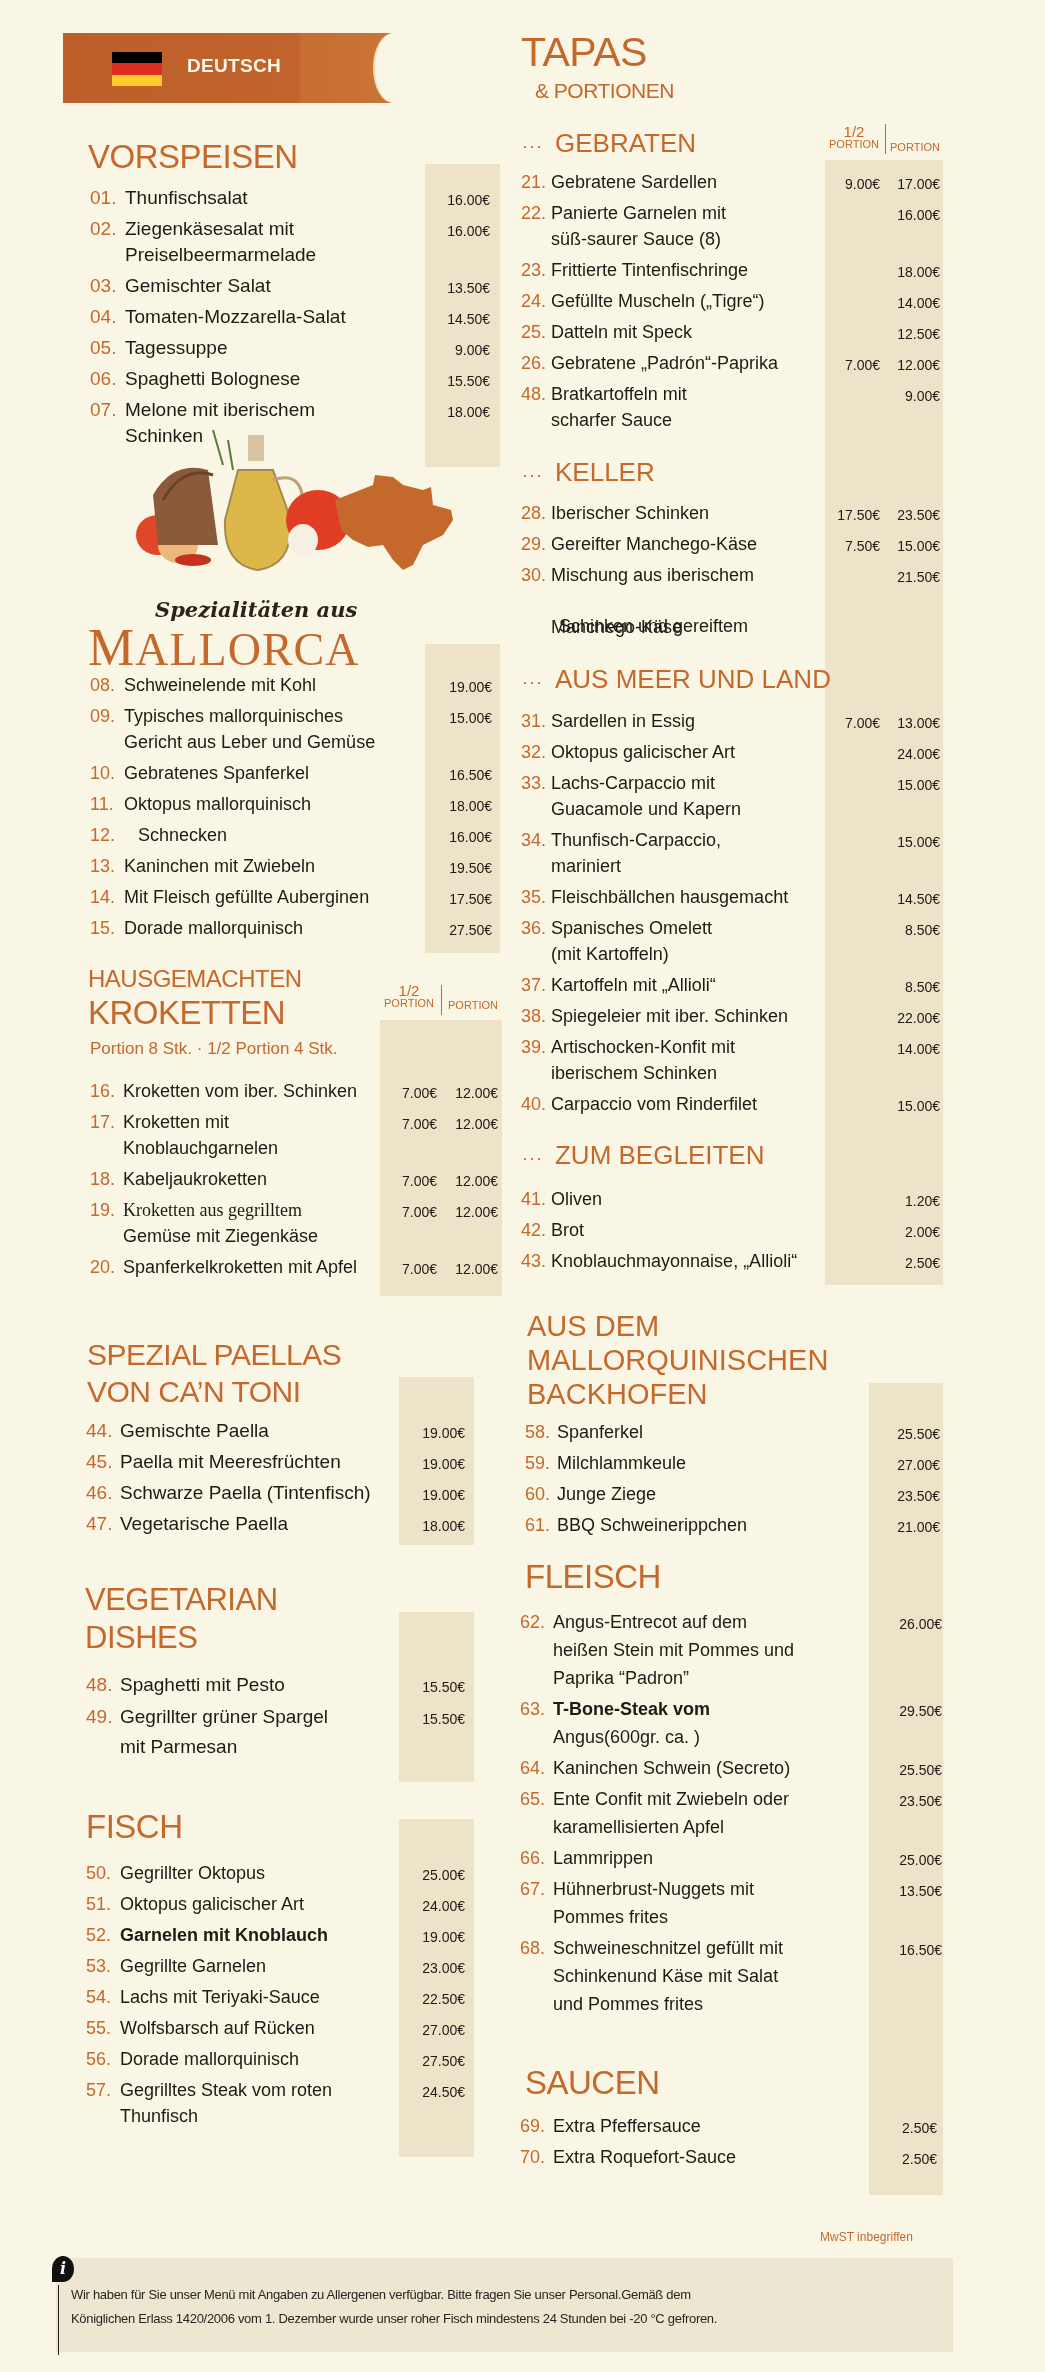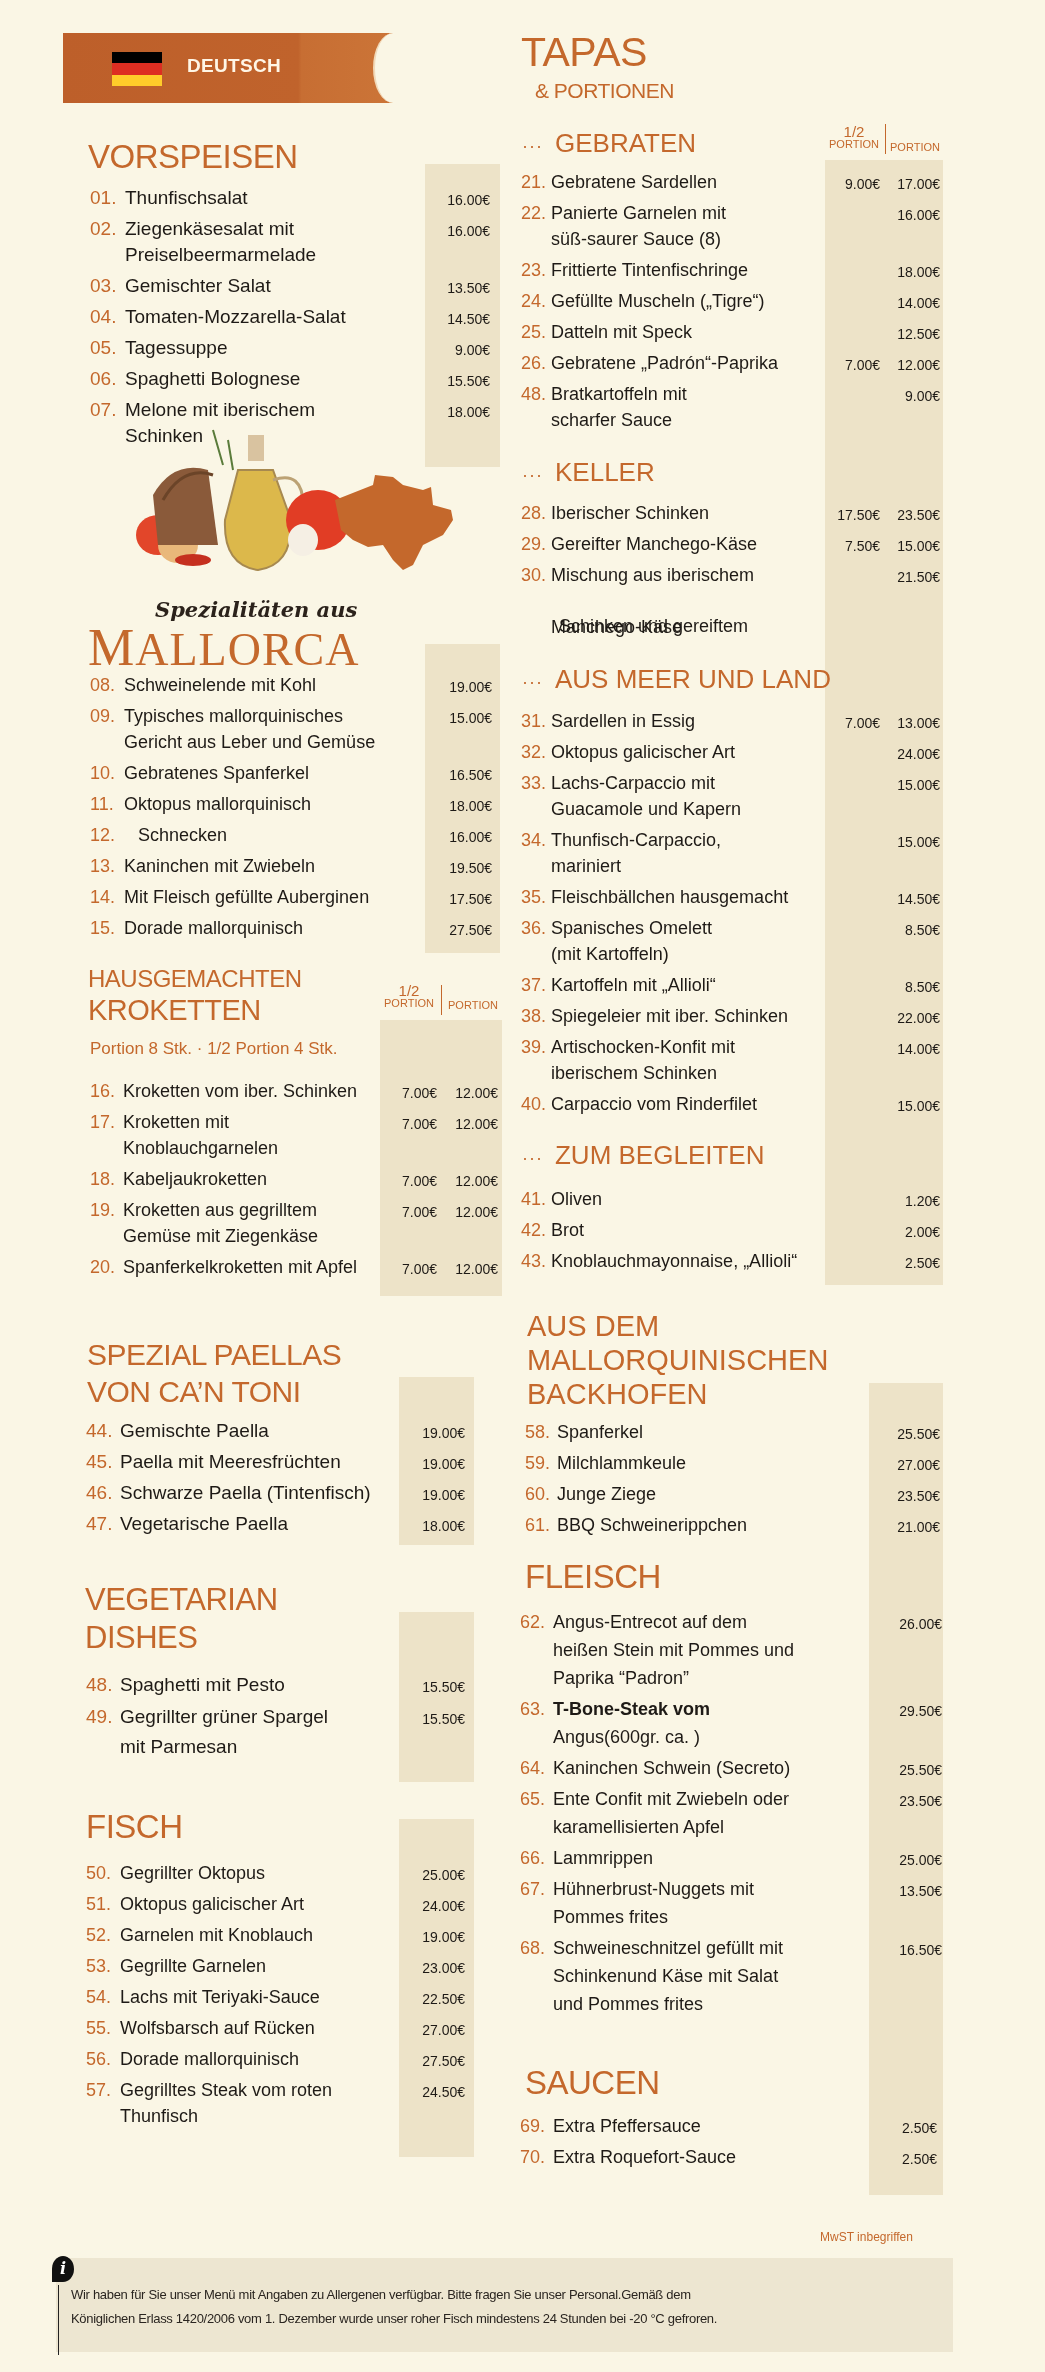--- a/index.html
+++ b/index.html
@@ -158,21 +158,21 @@
     </div>
     <span class="price" style="left: 412px; width: 80px; top: 891px;">17.50€</span>
     <div class="row" style="left: 90px; top: 915px; font-size: 18px; line-height: 26px;">
       <span class="num">15.</span>
       <span class="name" style="left: 34px; top: 0px;">Dorade mallorquinisch</span>
     </div>
     <span class="price" style="left: 412px; width: 80px; top: 922px;">27.50€</span>
   </div>
 
 <h2 class="sec-title" style="left:88px;top:967px;font-size:24px;">HAUSGEMACHTEN</h2>
-<h2 class="sec-title" style="left:88px;top:996px;font-size:29px;">KROKETTEN</h2>
+<h2 class="sec-title" style="left:88px;top:996px;font-size:33px;">KROKETTEN</h2>
 <div class="sub-title" style="left:90px;top:1040px;font-size:17px;">Portion 8 Stk. · 1/2 Portion 4 Stk.</div>
 <div class="colhead" style="left:380px;top:983px;width:58px;">
   <span class="half">1/2</span><span>PORTION</span>
 </div>
 <div class="colsep" style="left:441px;top:985px;height:30px;"></div>
 <div class="colhead" style="left:444px;top:1000px;width:58px;"><span>PORTION</span></div>
 <div id="kroketten-list">
     <div class="row" style="left: 90px; top: 1078px; font-size: 18px; line-height: 26px;">
       <span class="num">16.</span>
       <span class="name" style="left: 33px; top: 0px;">Kroketten vom iber. Schinken</span>
@@ -187,21 +187,21 @@
     <span class="price" style="left: 418px; width: 80px; top: 1116px;">12.00€</span>
     <span class="price" style="left: 357px; width: 80px; top: 1116px;">7.00€</span>
     <div class="row" style="left: 90px; top: 1166px; font-size: 18px; line-height: 26px;">
       <span class="num">18.</span>
       <span class="name" style="left: 33px; top: 0px;">Kabeljaukroketten</span>
     </div>
     <span class="price" style="left: 418px; width: 80px; top: 1173px;">12.00€</span>
     <span class="price" style="left: 357px; width: 80px; top: 1173px;">7.00€</span>
     <div class="row" style="left: 90px; top: 1197px; font-size: 18px; line-height: 26px;">
       <span class="num">19.</span>
-      <span class="name" style="left: 33px; top: 0px;">Kroketten aus gegrilltem</span>
+      <span class="name" style="left: 33px; top: 0px; font-family: Liberation Serif, serif;">Kroketten aus gegrilltem</span>
       <span class="name" style="left: 33px; top: 26px;">Gemüse mit Ziegenkäse</span>
     </div>
     <span class="price" style="left: 418px; width: 80px; top: 1204px;">12.00€</span>
     <span class="price" style="left: 357px; width: 80px; top: 1204px;">7.00€</span>
     <div class="row" style="left: 90px; top: 1254px; font-size: 18px; line-height: 26px;">
       <span class="num">20.</span>
       <span class="name" style="left: 33px; top: 0px;">Spanferkelkroketten mit Apfel</span>
     </div>
     <span class="price" style="left: 418px; width: 80px; top: 1261px;">12.00€</span>
     <span class="price" style="left: 357px; width: 80px; top: 1261px;">7.00€</span>
@@ -255,21 +255,21 @@
       <span class="name" style="left: 34px; top: 0px;">Gegrillter Oktopus</span>
     </div>
     <span class="price" style="left: 385px; width: 80px; top: 1867px;">25.00€</span>
     <div class="row" style="left: 86px; top: 1891px; font-size: 18px; line-height: 26px;">
       <span class="num">51.</span>
       <span class="name" style="left: 34px; top: 0px;">Oktopus galicischer Art</span>
     </div>
     <span class="price" style="left: 385px; width: 80px; top: 1898px;">24.00€</span>
     <div class="row" style="left: 86px; top: 1922px; font-size: 18px; line-height: 26px;">
       <span class="num">52.</span>
-      <span class="name" style="left: 34px; top: 0px;">Garnelen mit Knoblauch</span>
+      <span class="name" style="left: 34px; top: 0px; font-weight: bold;">Garnelen mit Knoblauch</span>
     </div>
     <span class="price" style="left: 385px; width: 80px; top: 1929px;">19.00€</span>
     <div class="row" style="left: 86px; top: 1953px; font-size: 18px; line-height: 26px;">
       <span class="num">53.</span>
       <span class="name" style="left: 34px; top: 0px;">Gegrillte Garnelen</span>
     </div>
     <span class="price" style="left: 385px; width: 80px; top: 1960px;">23.00€</span>
     <div class="row" style="left: 86px; top: 1984px; font-size: 18px; line-height: 26px;">
       <span class="num">54.</span>
       <span class="name" style="left: 34px; top: 0px;">Lachs mit Teriyaki-Sauce</span>

